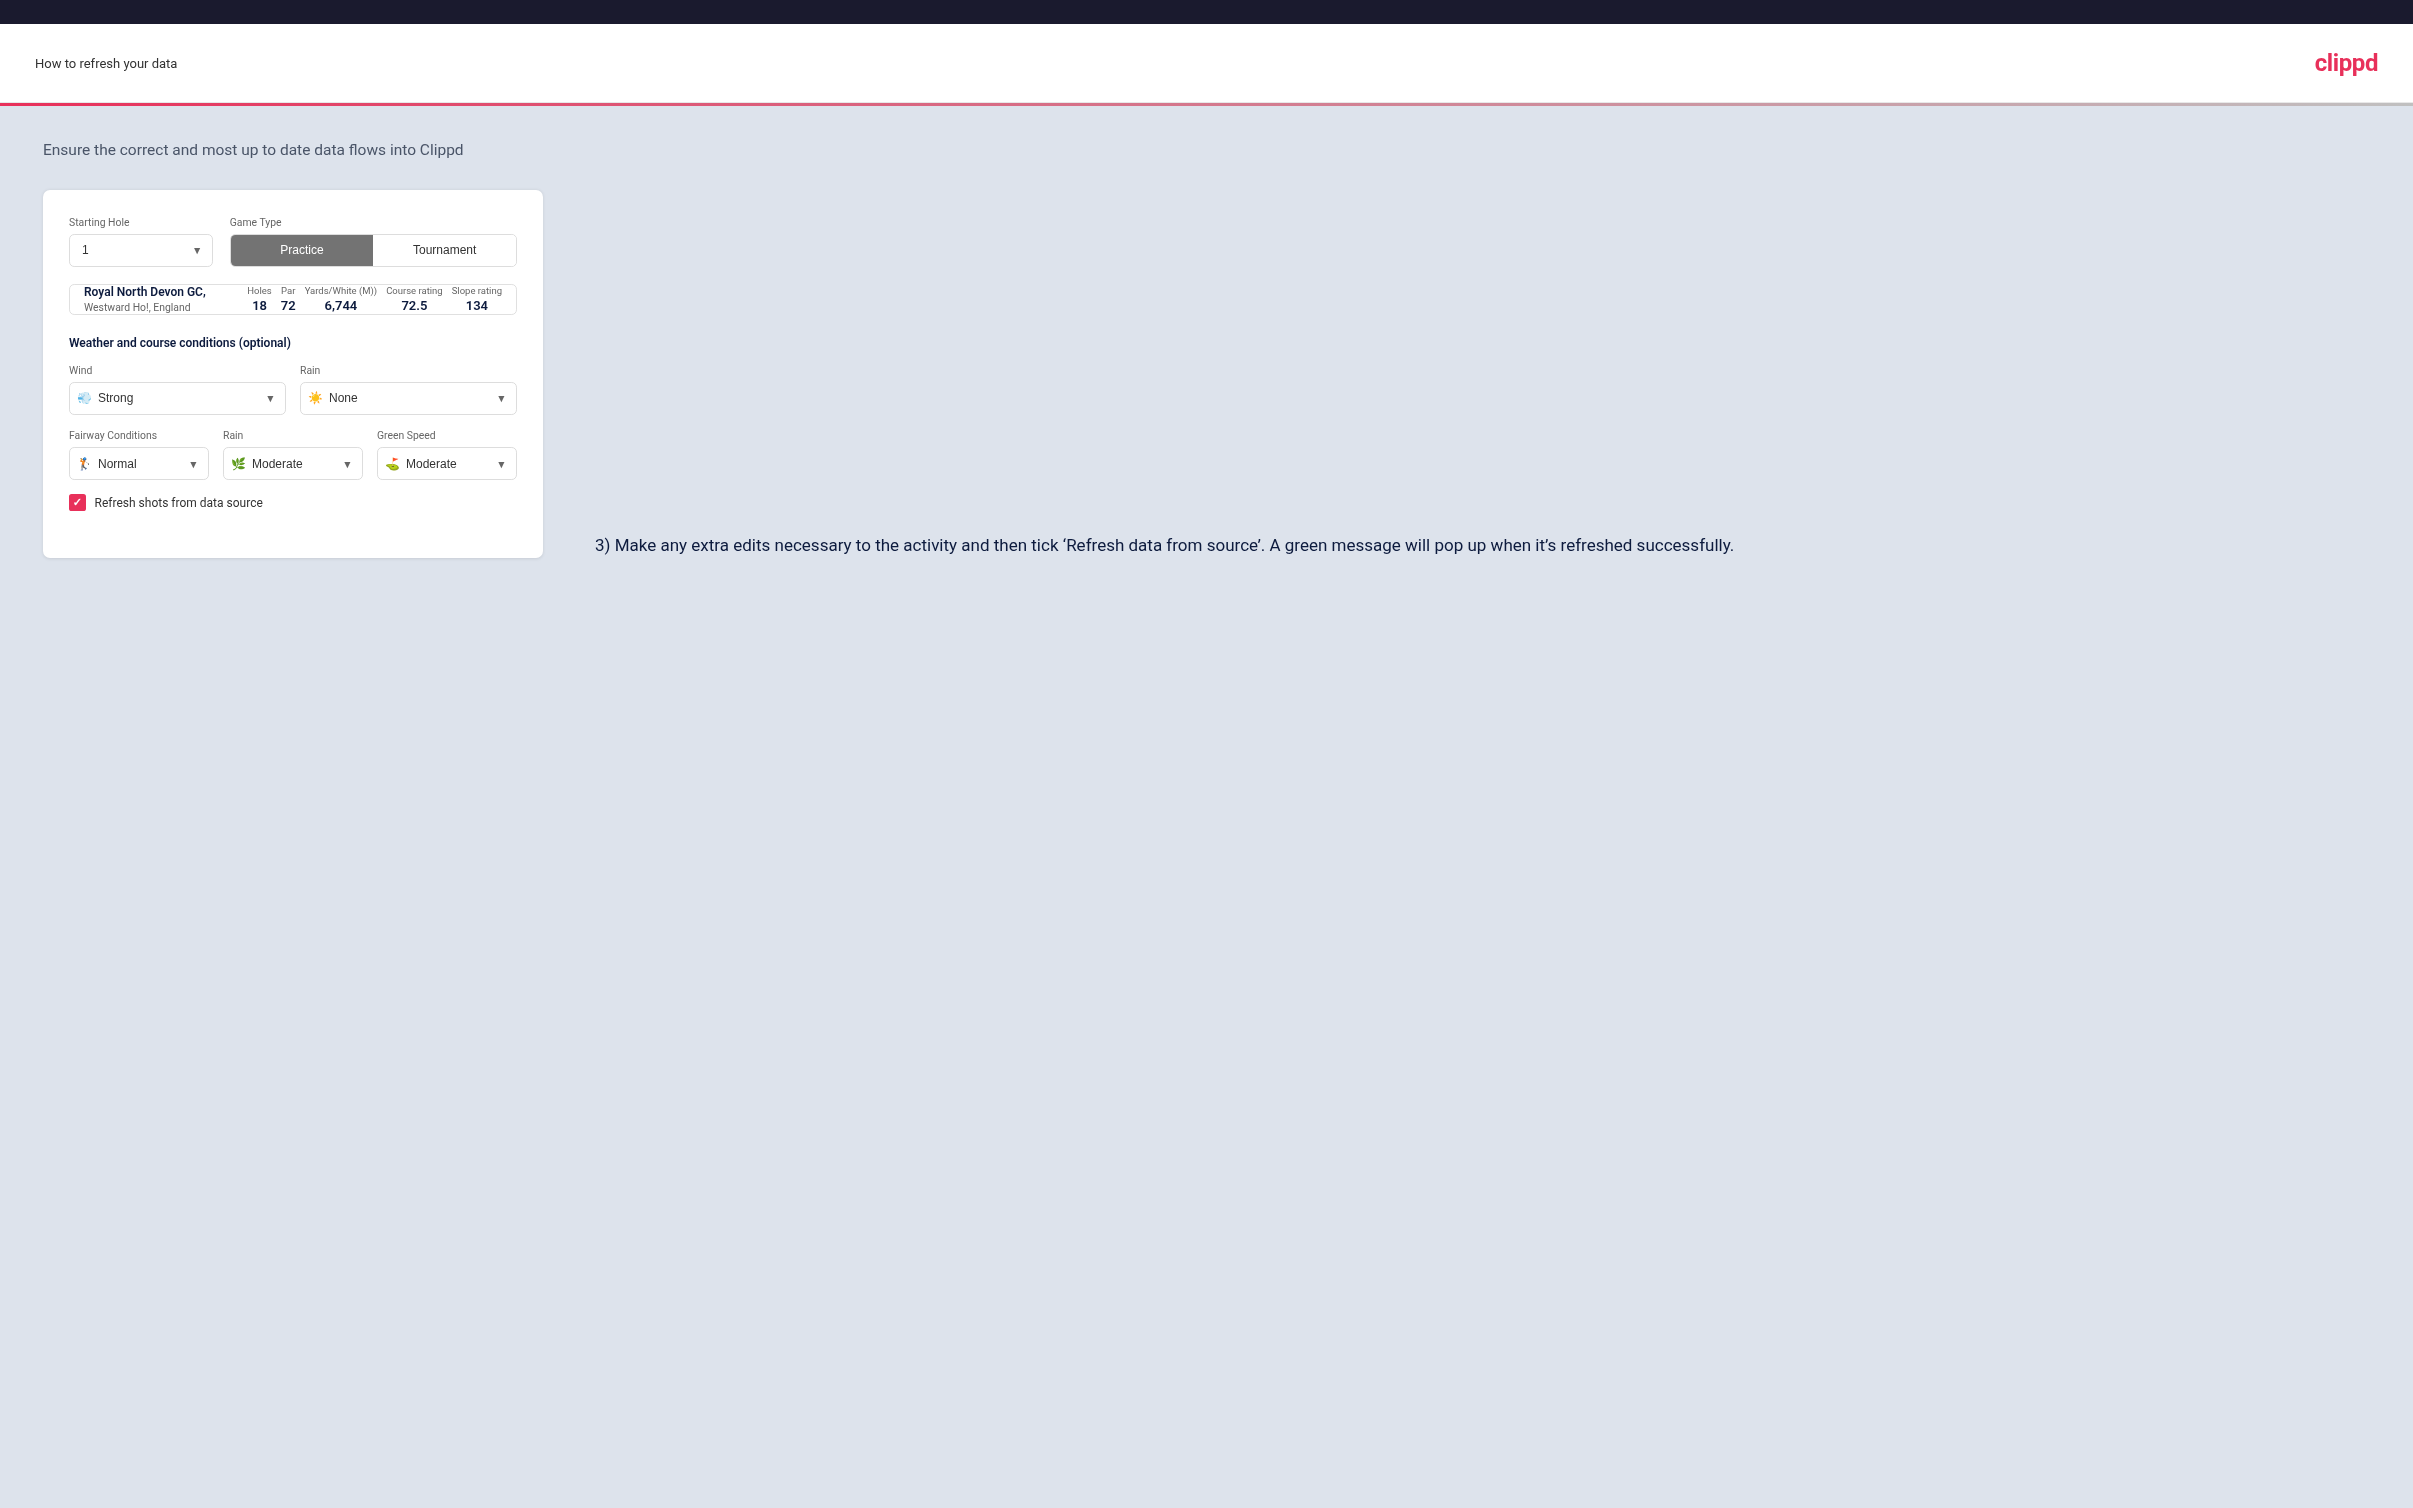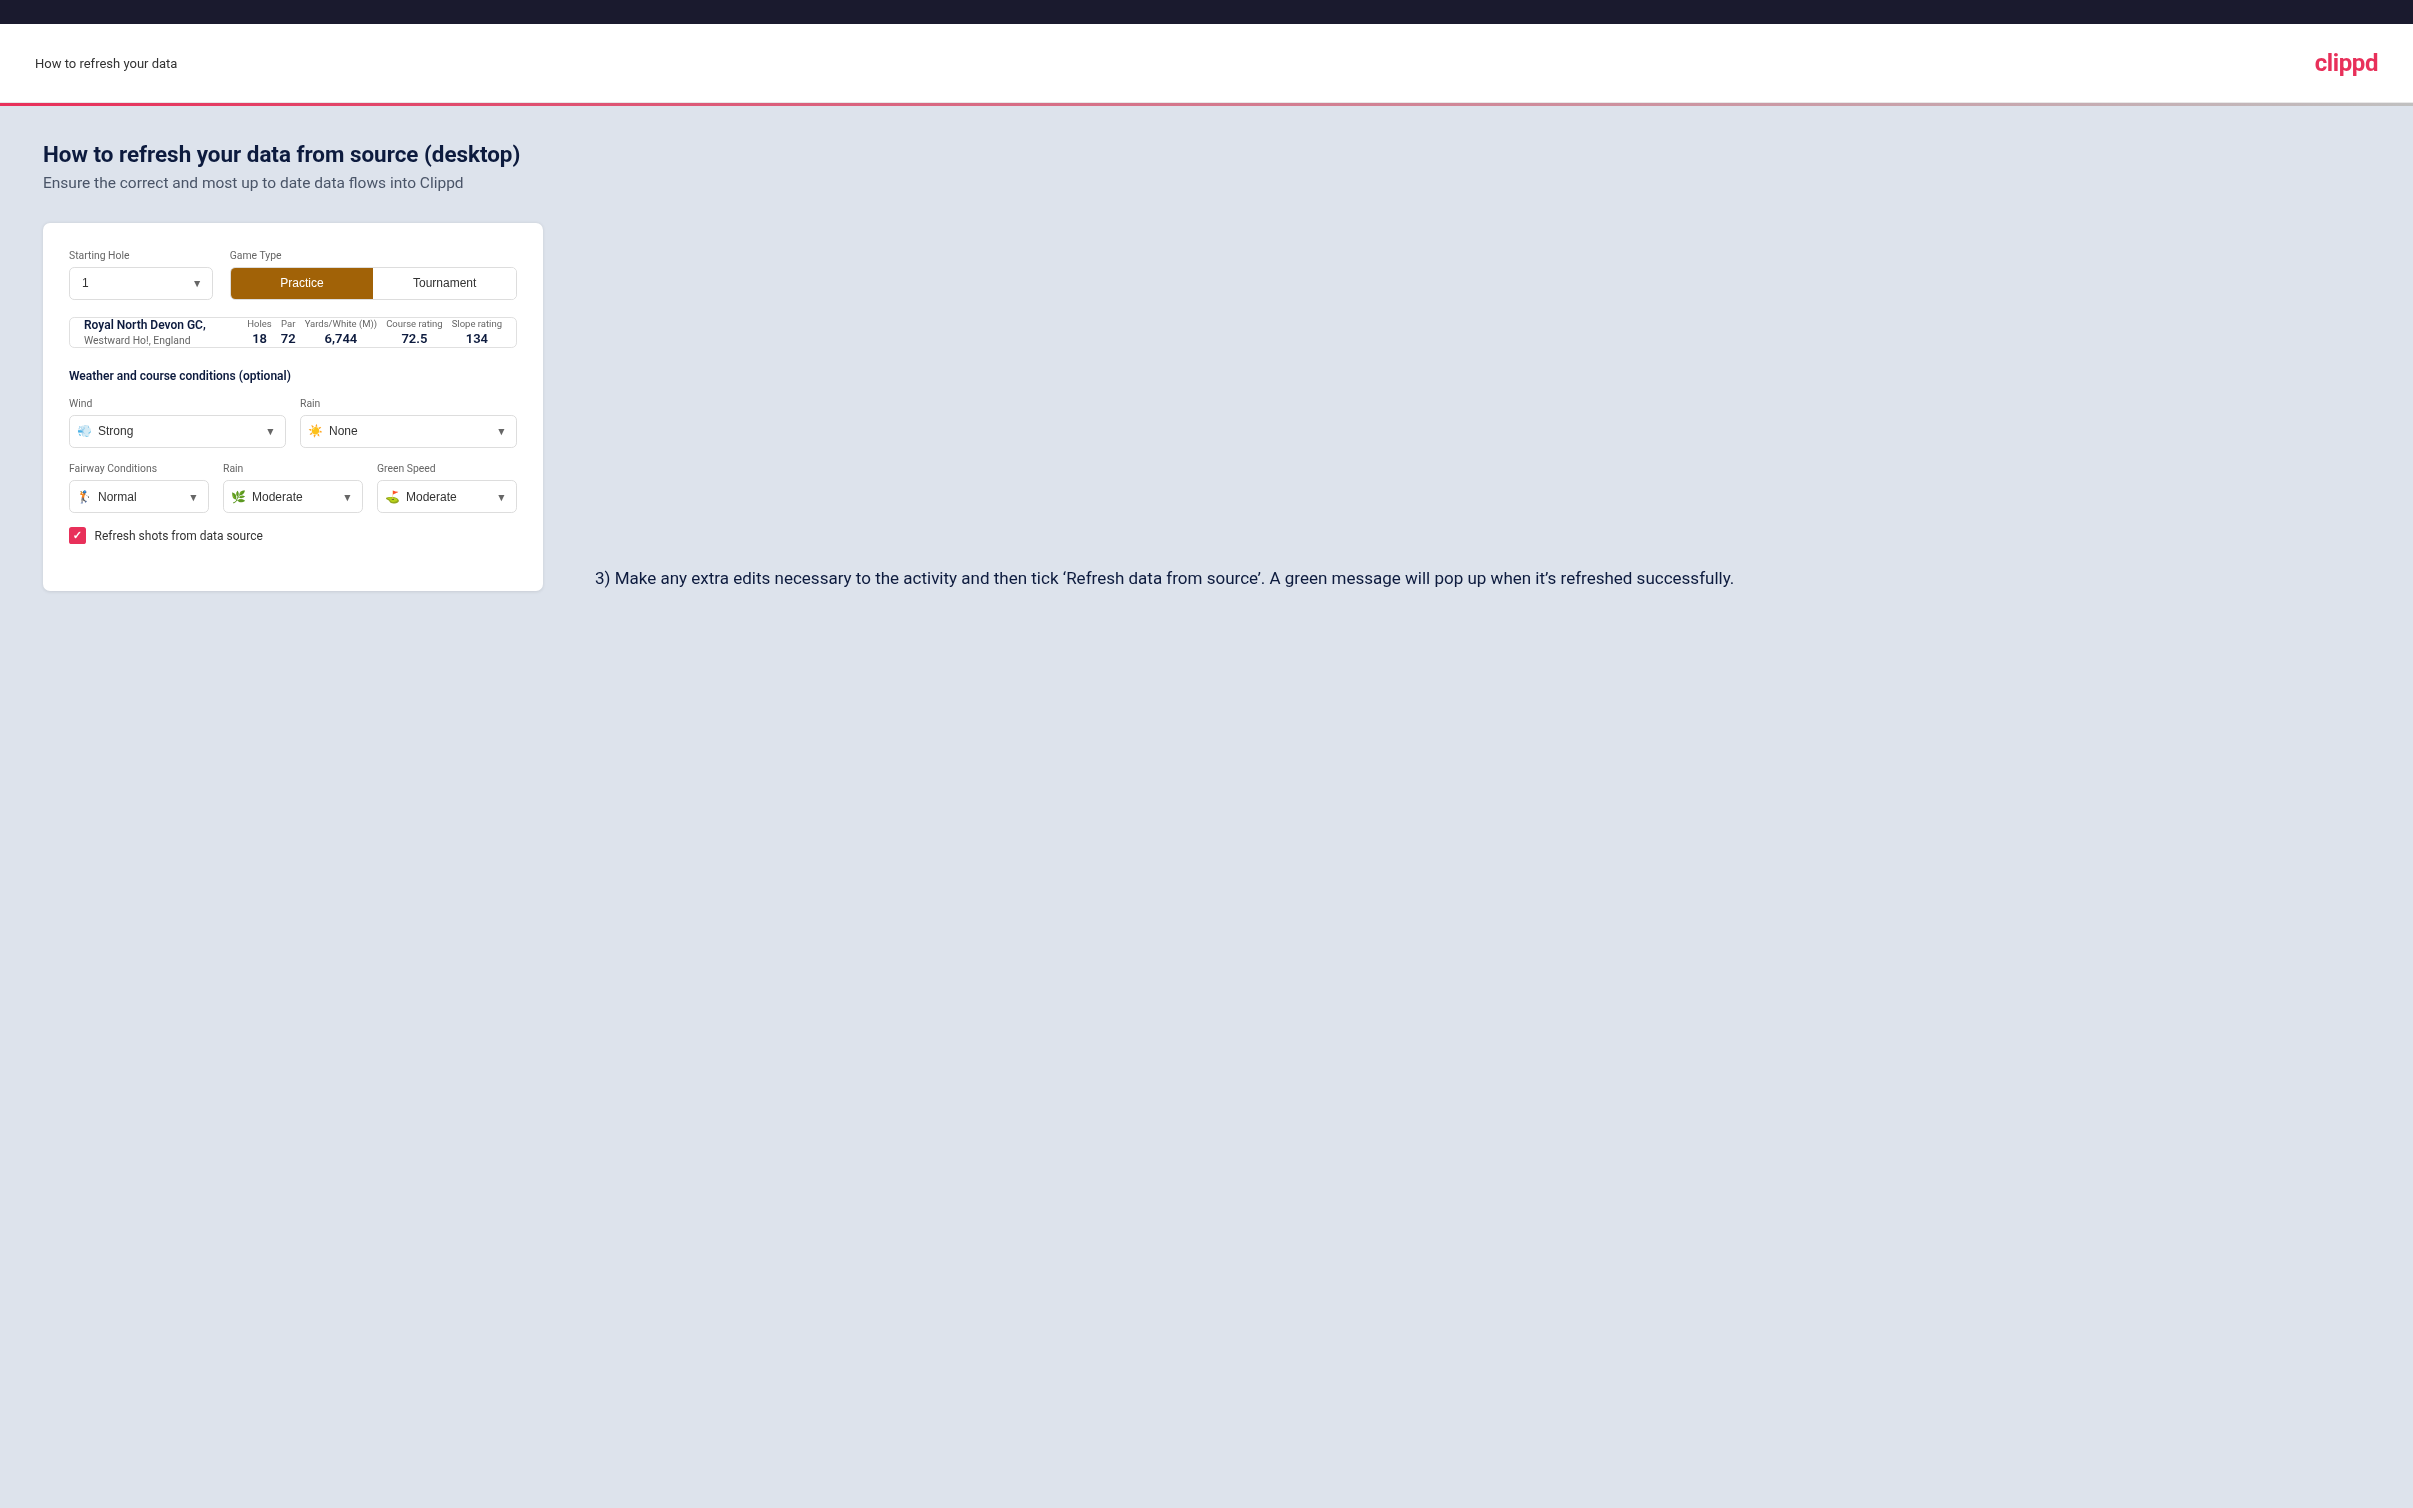--- a/index.html
+++ b/index.html
@@ -130,21 +130,21 @@
     .game-type-btn {
       flex: 1;
       padding: 8.6px 17px;
       border: none;
       font-size: 12px;
       cursor: pointer;
       font-weight: 500;
     }
 
     .game-type-btn.active {
-      background: #a16207;
+      background: #737373;
       color: #fff;
     }
 
     .game-type-btn.inactive {
       background: #fff;
       color: #333;
     }
 
     .course-info-box {
       border: 0.9px solid #e0e0e0;
@@ -321,21 +321,20 @@
 
 <div class="top-bar"></div>
 
 <div class="header">
   <span class="header-title">How to refresh your data</span>
   <span class="logo">clippd</span>
 </div>
 <div class="header-divider"></div>
 
 <div class="main-content">
-  <h1 class="page-title">How to refresh your data from source (desktop)</h1>
   <p class="page-subtitle">Ensure the correct and most up to date data flows into Clippd</p>
 
   <div class="content-row">
 
     <div class="form-panel">
 
       <div class="form-row">
         <div class="form-group starting-hole-group">
           <label>Starting Hole</label>
           <div class="select-wrapper">

